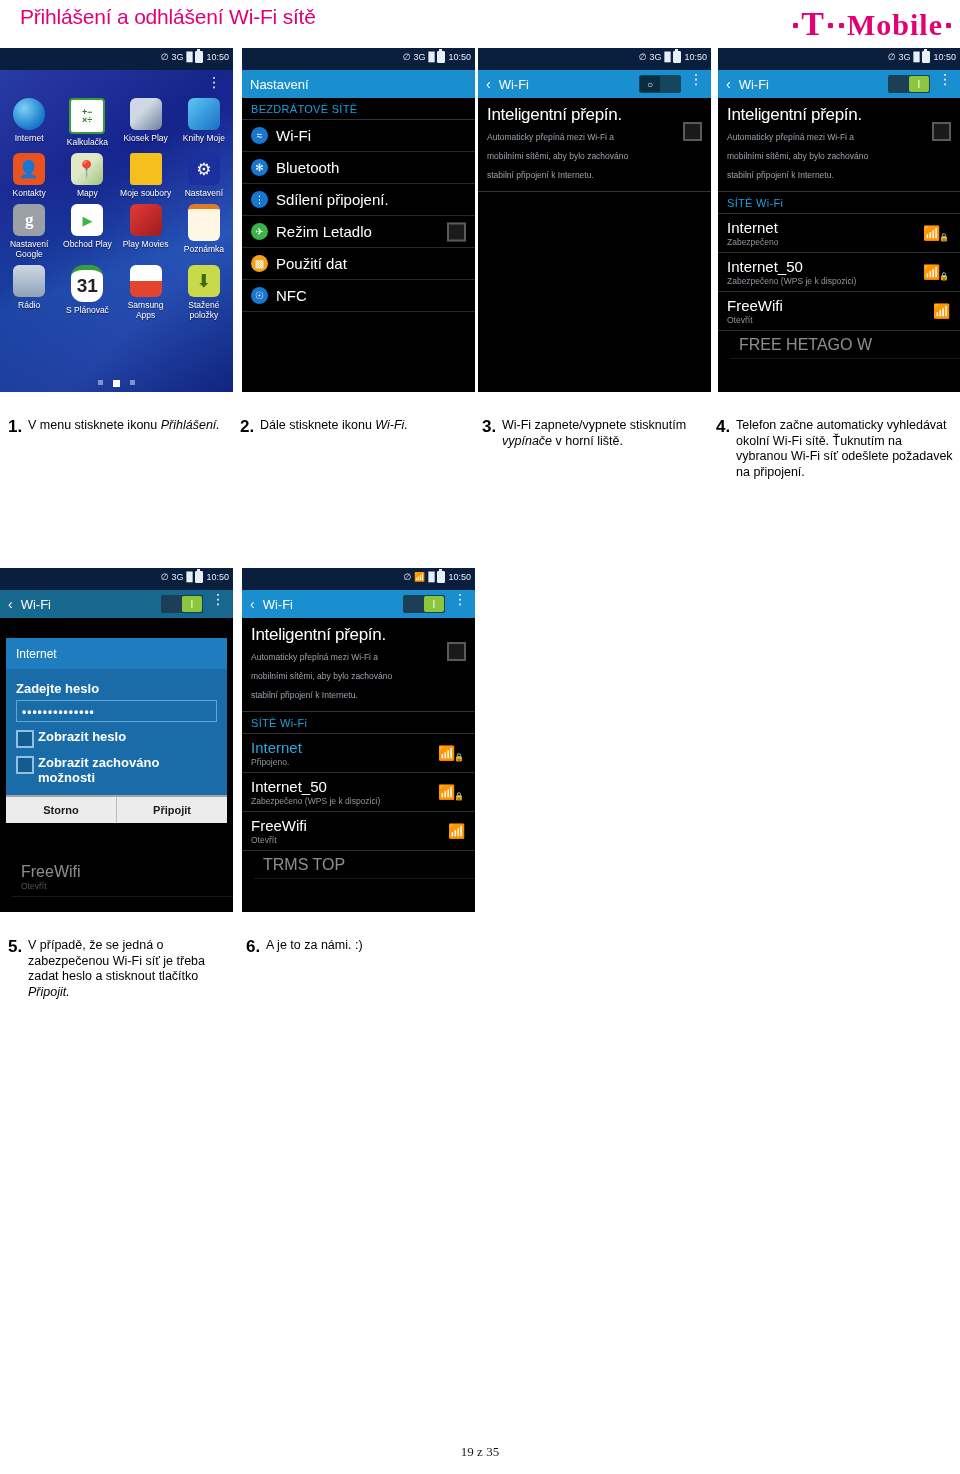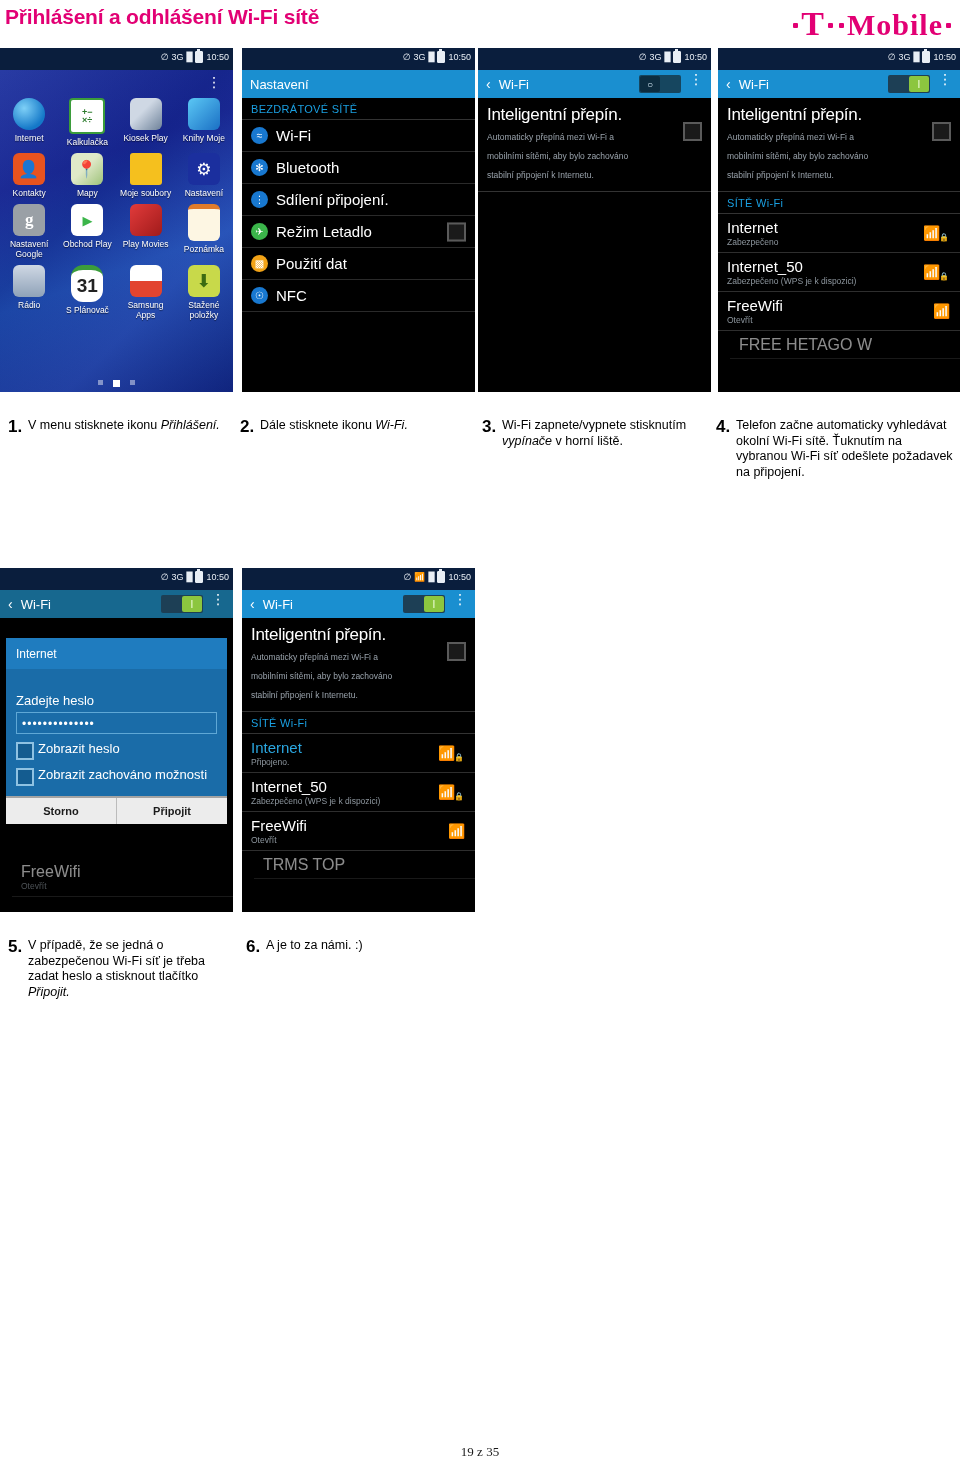--- a/index.html
+++ b/index.html
@@ -4,22 +4,22 @@
 <style>
   html,body{margin:0;padding:0;}
   body{
     width:960px;height:1474px;background:#ffffff;
     font-family:"Liberation Sans",sans-serif;
     position:relative;overflow:hidden;
   }
   
   .page-header{position:absolute;left:0;top:0;width:960px;height:48px;}
   .doc-title{
-    position:absolute;left:5px;top:5px;
-    font-size:21px;font-weight:bold;color:#e20074;
+    position:absolute;left:20px;top:5px;
+    font-size:21px;font-weight:normal;color:#e20074;
     letter-spacing:-0.2px;white-space:nowrap;
   }
   .tmo-logo{
     position:absolute;right:6px;top:9px;
     color:#e20074;font-family:"Liberation Serif",serif;
     font-weight:bold;font-size:30px;line-height:30px;
     white-space:nowrap;letter-spacing:1px;
   }
   .tmo-logo .t{font-size:34px;}
   .tmo-dot{display:inline-block;width:5px;height:5px;background:#e20074;
@@ -117,21 +117,21 @@
   .net .sub{color:#8e979f;font-size:8.5px;line-height:10px;margin-top:1px;}
   .net .wifi{position:absolute;right:9px;top:50%;transform:translateY(-50%);
              color:#53b0a0;font-size:14px;}
   .net .wifi .lk{font-size:8px;position:relative;left:-2px;top:2px;}
   .net.cut{opacity:.55;margin-left:12px;}
   .net.cut .nm{font-size:16px;}
   
   .dimlist{position:relative;background:#000;height:322px;}
   .dlg{position:absolute;left:6px;top:20px;width:221px;background:#1a6ca8;}
   .dlg-title{background:#1f7cbf;color:#fff;font-size:12px;padding:9px 10px 8px;}
-  .dlg-body{padding:24px 10px 10px;}
+  .dlg-body{padding:12px 10px 10px;font-weight:bold;}
   .dlg-lbl{color:#fff;font-size:13px;margin-bottom:4px;}
   .pwd{border:1px solid #5fa8d6;background:#1a6ca8;height:19px;color:#fff;
        font-size:12px;letter-spacing:1px;padding:1px 5px 0;display:flex;align-items:center;}
   .cbrow{display:flex;align-items:flex-start;gap:4px;margin-top:7px;}
   .cbrow .box{width:14px;height:14px;border:2px solid #8fc2e2;background:#145c90;flex:0 0 auto;margin-top:1px;}
   .cbrow .t{color:#fff;font-size:13px;line-height:15px;}
   .dlg-btns{display:flex;border-top:2px solid #a3a3a3;background:#ececec;}
   .dlg-btns div{flex:1;text-align:center;color:#1b1b1b;font-size:11px;font-weight:bold;padding:7px 0;}
   .dlg-btns div:first-child{border-right:1px solid #bbb;}
   

